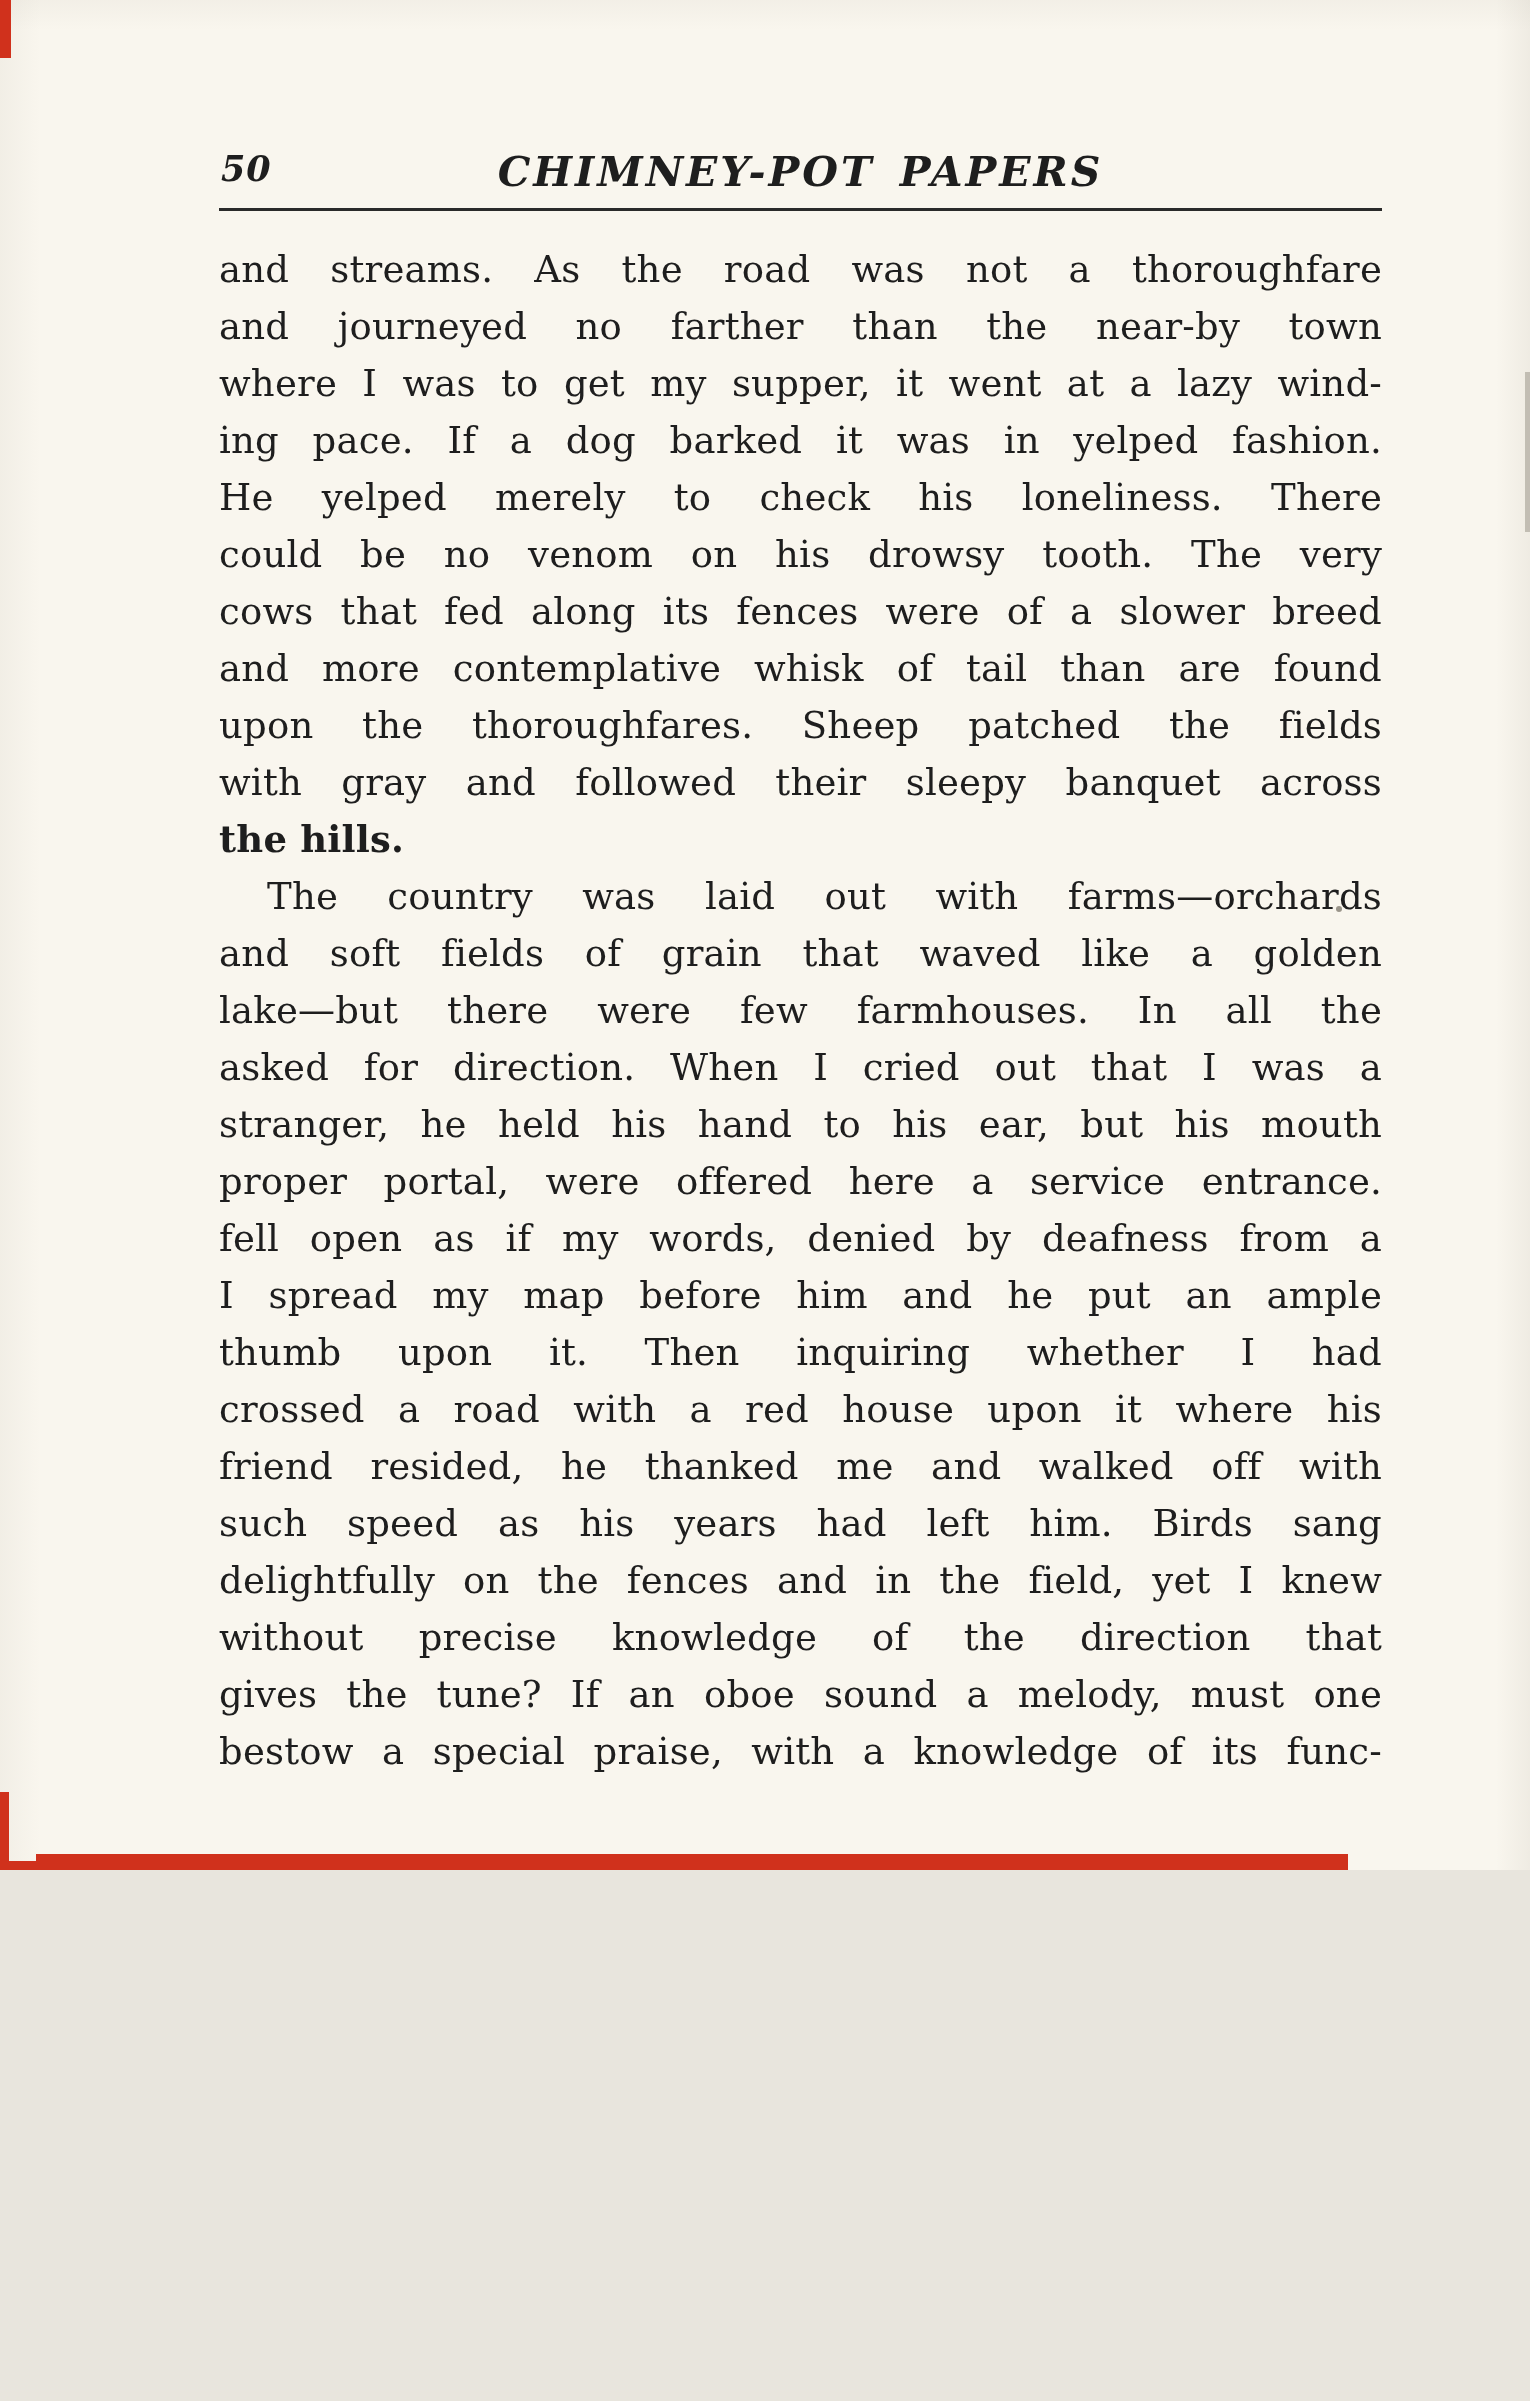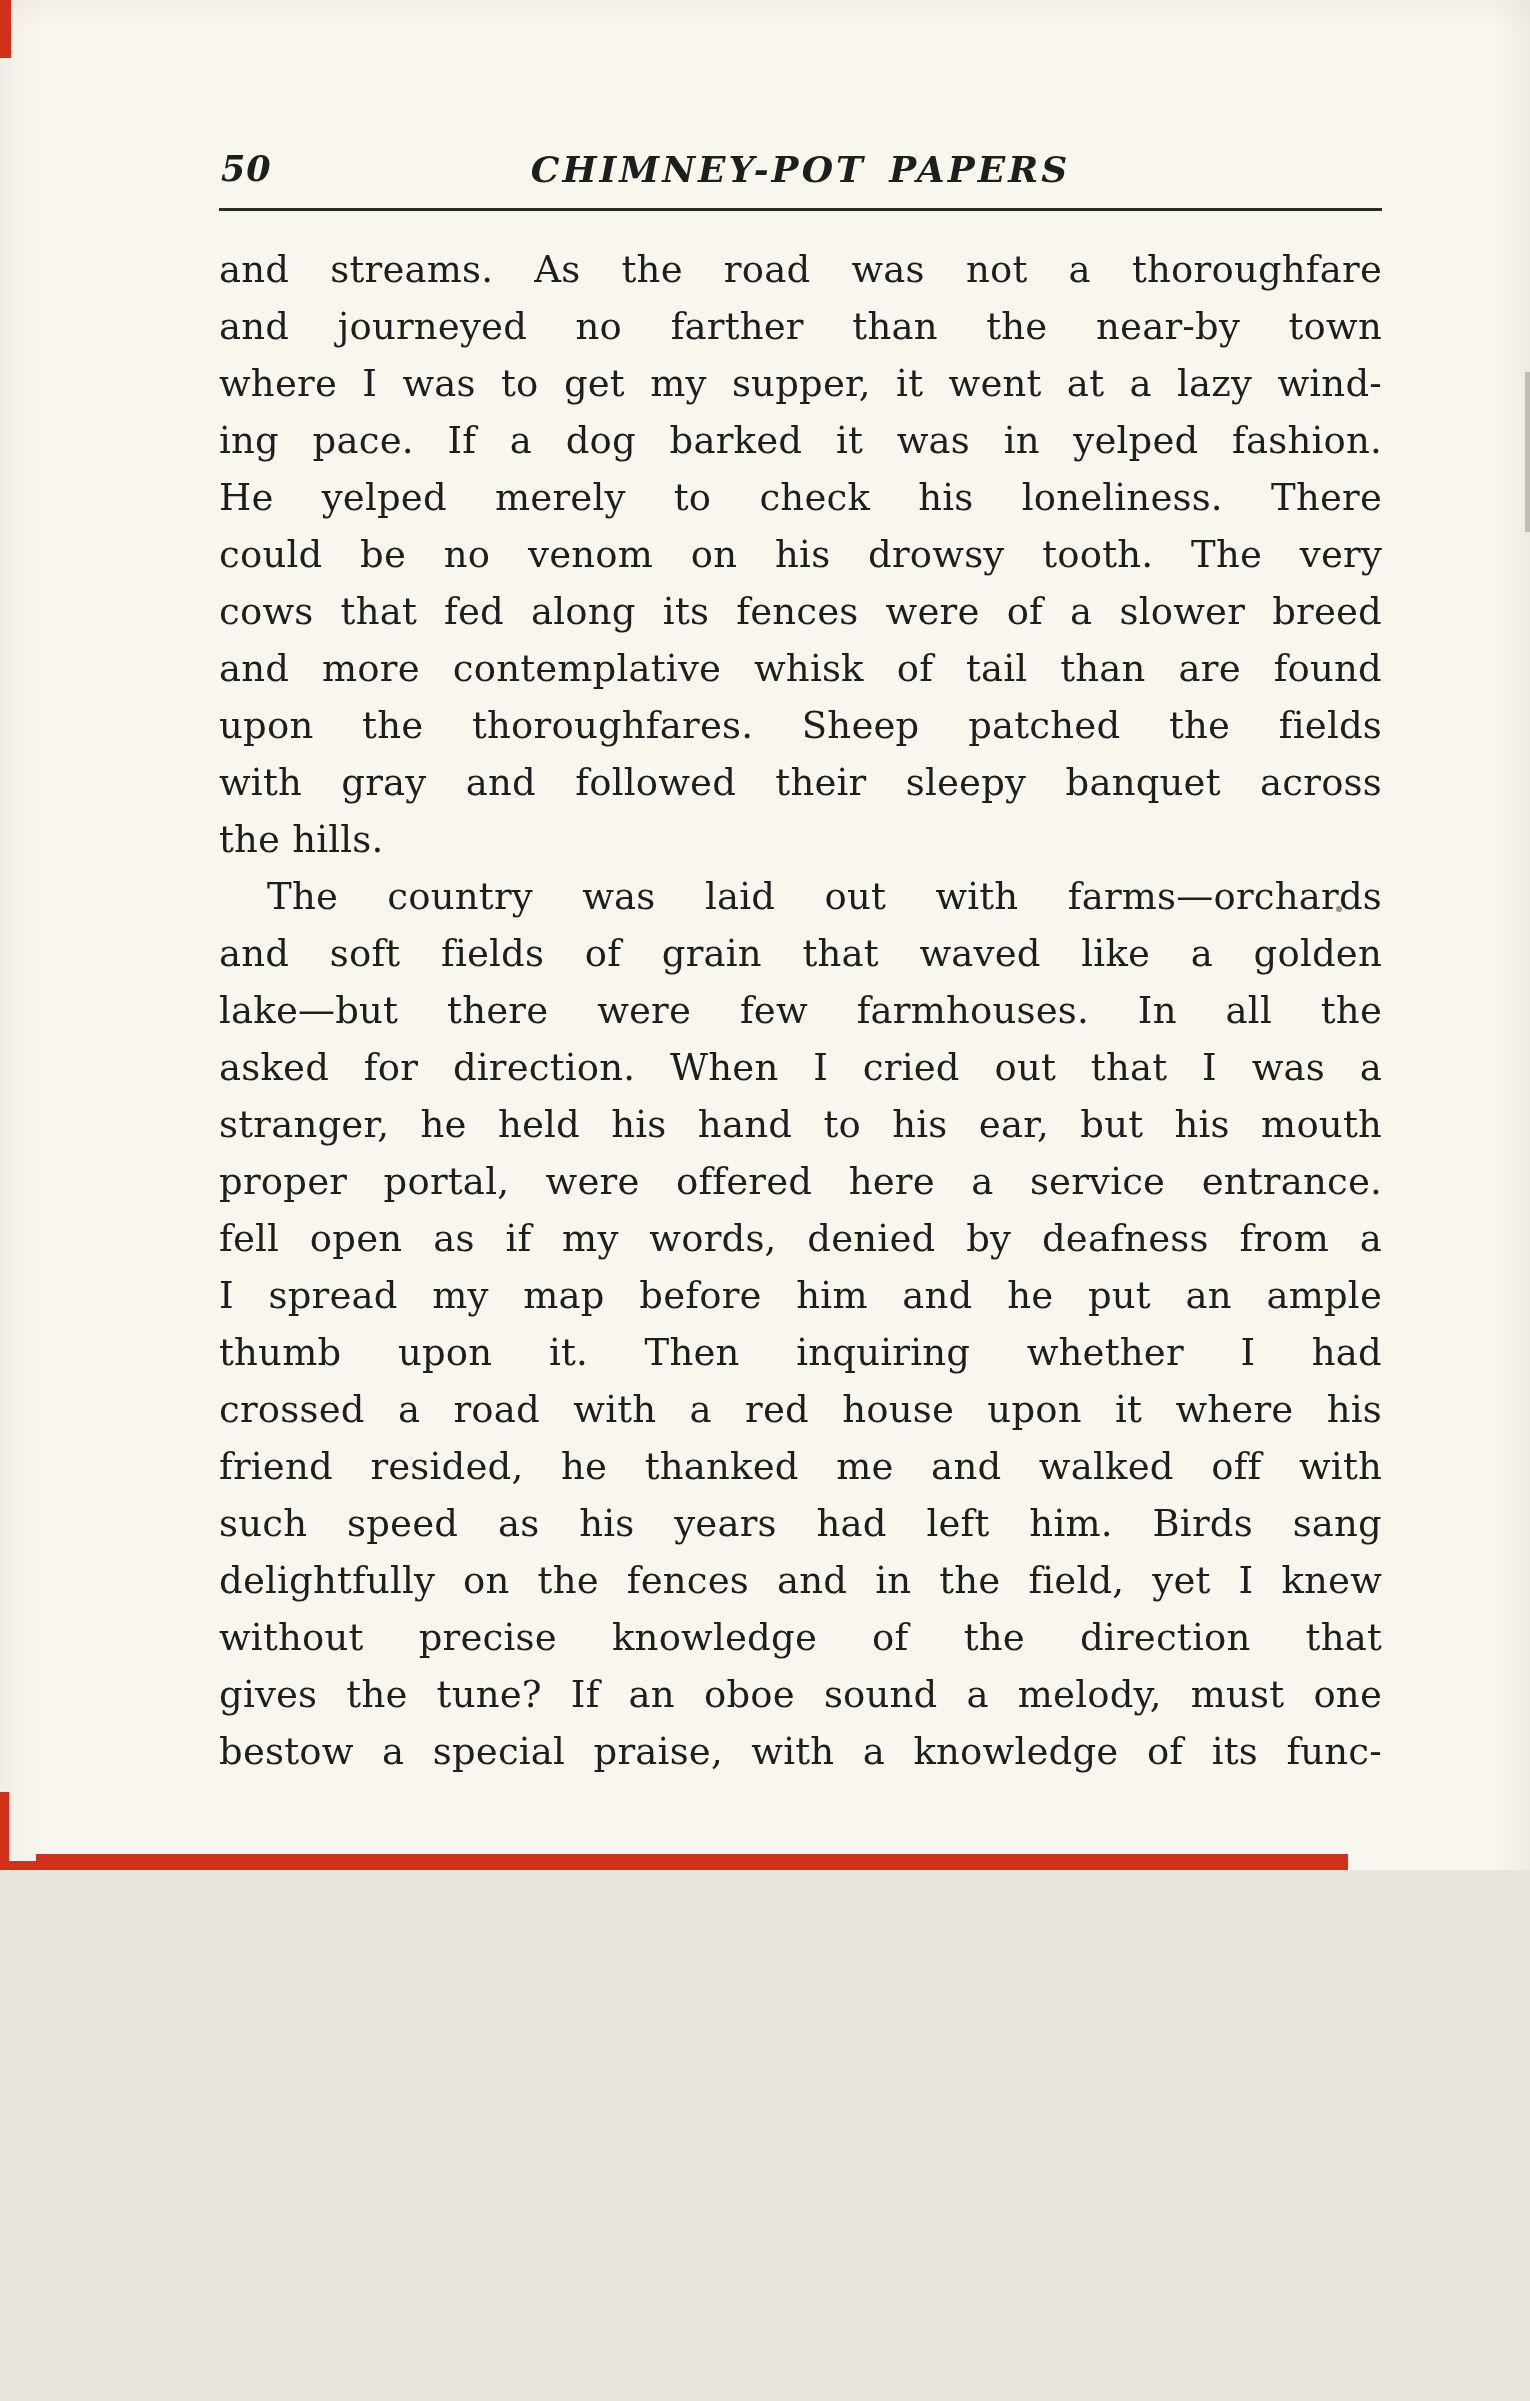--- a/index.html
+++ b/index.html
@@ -47,21 +47,21 @@
     left: 2px;
     top: 0;
     font-size: 35px;
     font-style: italic;
     font-weight: bold;
     letter-spacing: 1px;
   }
   .header-title {
     width: 100%;
     text-align: center;
-    font-size: 36px;
+    font-size: 41px;
     font-style: italic;
     font-weight: bold;
     letter-spacing: 3px;
     word-spacing: 8px;
   }
   .header-rule {
     margin-top: 8px;
     height: 3px;
     background: var(--rule);
   }
@@ -72,20 +72,21 @@
     letter-spacing: 0.2px;
   }
   .paragraph { }
   .line {
     text-align: justify;
     text-align-last: justify;
     white-space: normal;
   }
   .line.last {
     text-align-last: left;
+    font-weight: bold;
   }
   .line.indent {
     text-indent: 48px;
   }
   
   .artifact { position: absolute; }
   .red { background: var(--red-edge); }
   .artifact-top-left-edge    { left: 0; top: 0; width: 11px; height: 58px; }
   .artifact-bottom-left-edge { left: 0; bottom: 0; width: 9px; height: 78px; }
   .artifact-bottom-band      { left: 36px; bottom: 0; width: 1312px; height: 16px; }

